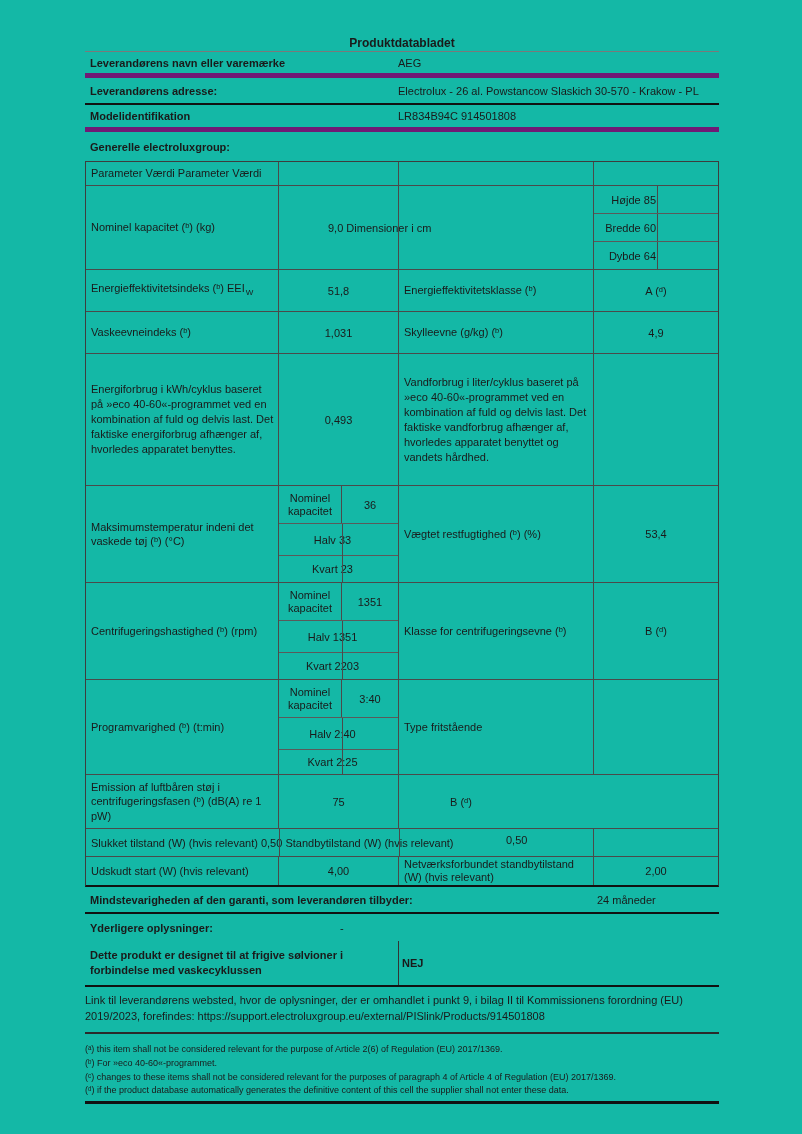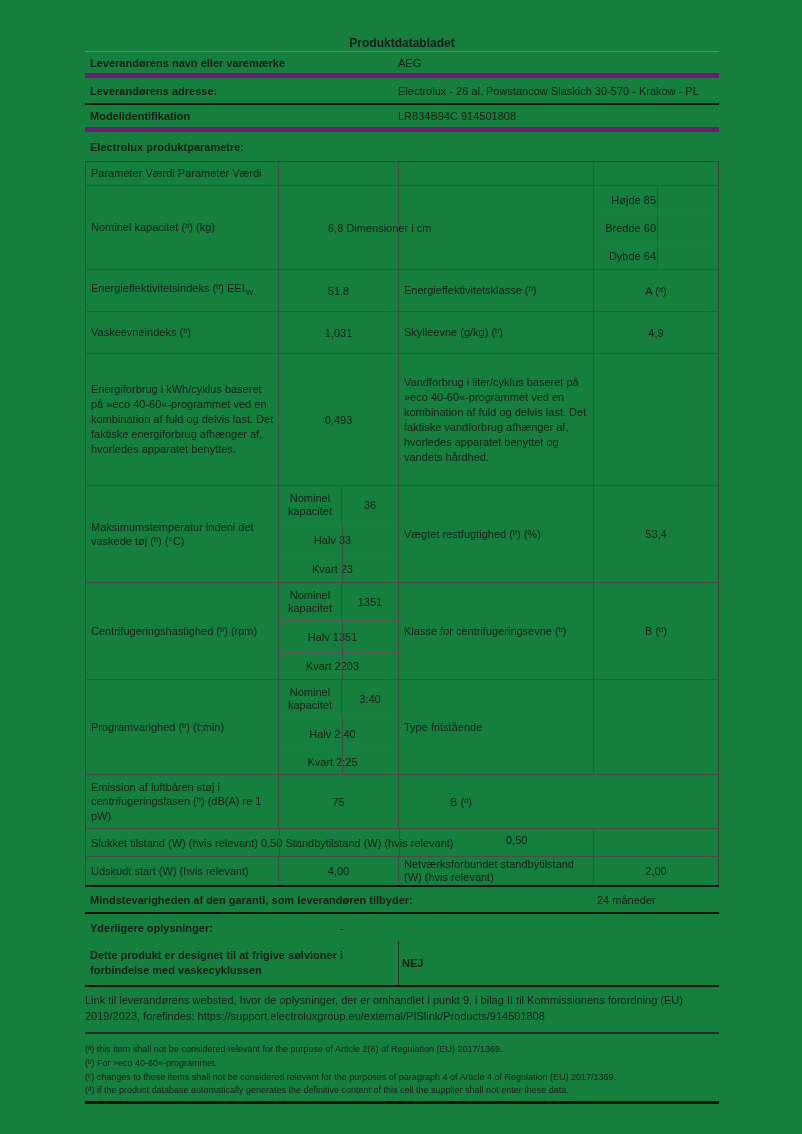--- a/index.html
+++ b/index.html
@@ -1,16 +1,16 @@
 <!DOCTYPE html>
 <html><head>
 <meta charset="utf-8">
 <style>
   html,body{margin:0;padding:0;background:#fff;}
-  .page{position:relative;width:802px;height:1134px;background:#15803d;overflow:hidden;
+  .page{position:relative;width:802px;height:1134px;background:#14b8a6;overflow:hidden;
         font-family:"Liberation Sans","DejaVu Sans",sans-serif;color:#1a1a1a;font-size:11px;}
   .inner{margin-left:85px;width:634px;box-sizing:border-box;}
   .title{padding-top:36px;text-align:center;font-weight:bold;font-size:12px;line-height:14px;}
   .rule{border-top:1px solid #7a7a7a;height:0;margin-top:1px;}
   
   .toprow{display:flex;align-items:center;box-sizing:border-box;}
   .toprow.h26{height:26px;} .toprow.h27{height:27px;}
   .bb-thin{border-bottom:5px solid #701a75;}
   .bb-dark{border-bottom:2px solid #111;}
   .tlabel{width:313px;box-sizing:border-box;padding-left:5px;font-weight:bold;}
@@ -81,34 +81,34 @@
     </div>
     <div class="toprow h27 bb-dark">
       <div class="tlabel">Leverandørens adresse:</div>
       <div class="tvalue">Electrolux - 26 al. Powstancow Slaskich 30-570 - Krakow - PL</div>
     </div>
     <div class="toprow h27 bb-thin">
       <div class="tlabel">Modelidentifikation</div>
       <div class="tvalue">LR834B94C 914501808</div>
     </div>
 
-    <div class="secheader">Electrolux produktparametre:</div>
+    <div class="secheader">Generelle electroluxgroup:</div>
 
     <div class="gpt">
 
       <div class="trow" style="height:24px">
         <div class="c c1">Parameter Værdi Parameter Værdi</div>
         <div class="c c2"></div>
         <div class="c c3"></div>
         <div class="c c4"></div>
       </div>
 
       <div class="trow" style="height:84px">
         <div class="c c1">Nominel kapacitet (ᵇ) (kg)</div>
-        <div class="c cmerge">6,8 Dimensioner i cm</div>
+        <div class="c cmerge">9,0 Dimensioner i cm</div>
         <div class="vline" style="left:312px"></div>
         <div class="c dims">
           <div class="dimr">
             <div class="diml">Højde 85</div>
             <div class="dimv"></div>
           </div>
           <div class="dimr">
             <div class="diml">Bredde 60</div>
             <div class="dimv"></div>
           </div>

